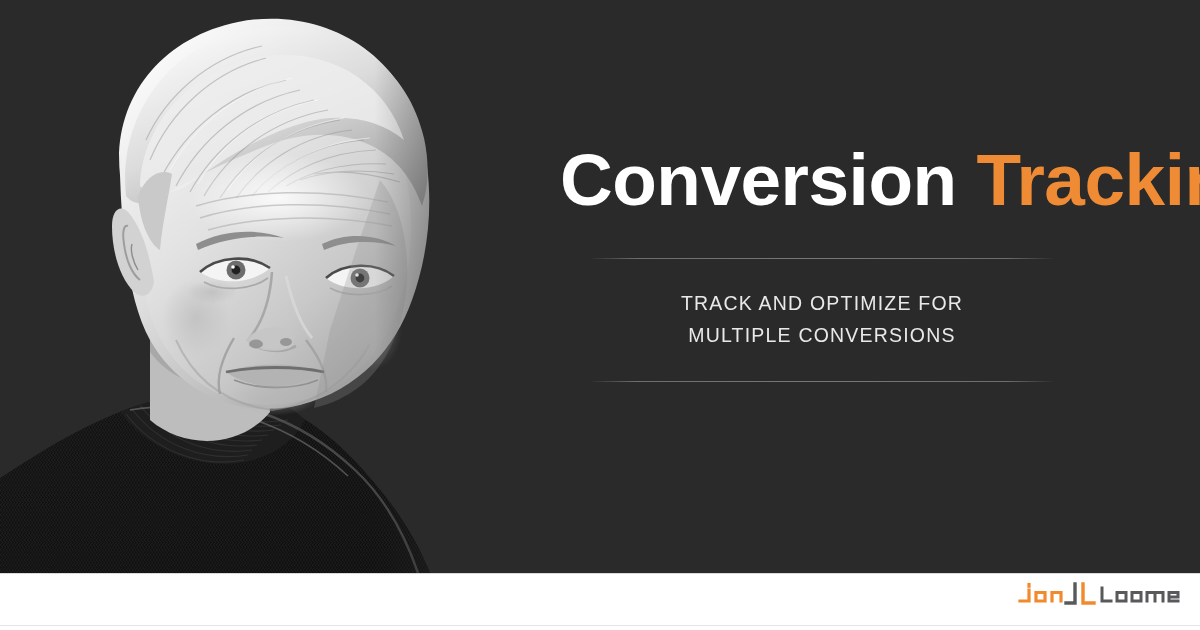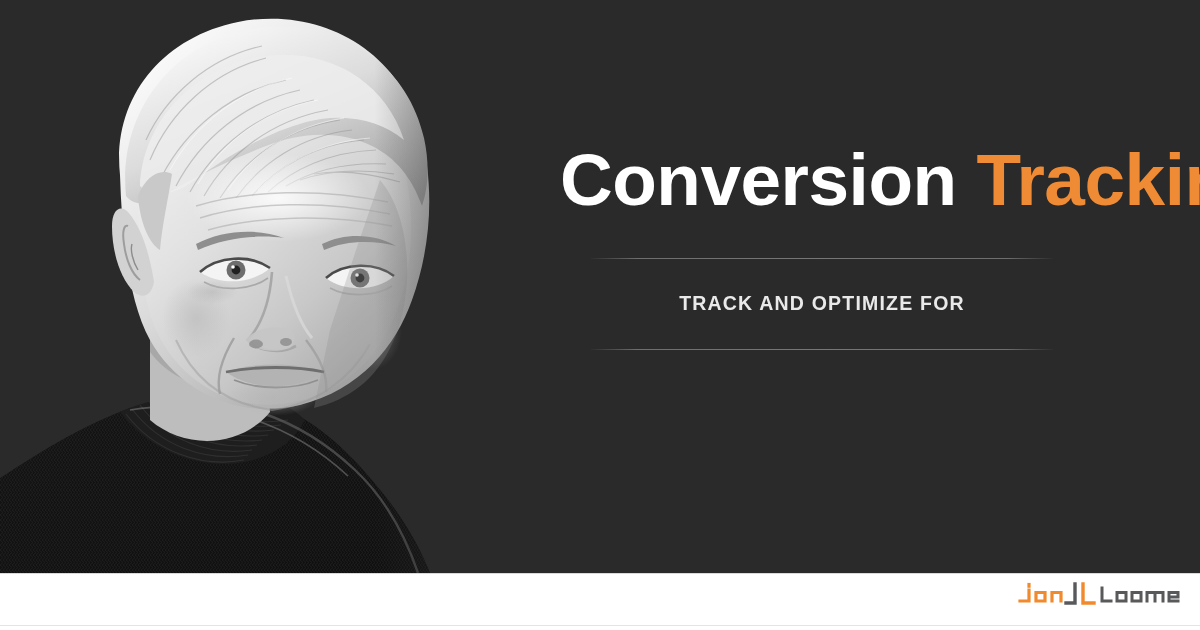--- a/index.html
+++ b/index.html
@@ -83,21 +83,21 @@
   .rule-top { margin-top: 38px; }
   .rule-bottom { margin-top: 0; }
 
   .subhead {
     margin: 0;
     padding: 28px 0 30px 0;
     font-size: 19.5px;
     line-height: 32px;
     letter-spacing: 1.2px;
     color: #e9e9e9;
-    font-weight: bold;
+    font-weight: normal;
   }
 
   
   .footer {
     position: absolute;
     left: 0;
     top: 573px;
     width: 1200px;
     height: 57px;
     background: #ffffff;
@@ -329,20 +329,21 @@
     </div>
 
     <div class="textblock">
 
       <h1 class="headline"><span>Conversion</span> <span class="accent">Tracking</span></h1>
 
       <div class="rule rule-top"></div>
 
       <p class="subhead">
         <span>TRACK AND OPTIMIZE FOR</span><br>
+        <span>MULTIPLE CONVERSIONS</span>
       </p>
 
       <div class="rule rule-bottom"></div>
     </div>
 
   </div>
 
   <div class="footer">
     <div class="footer-hairline"></div>
 

